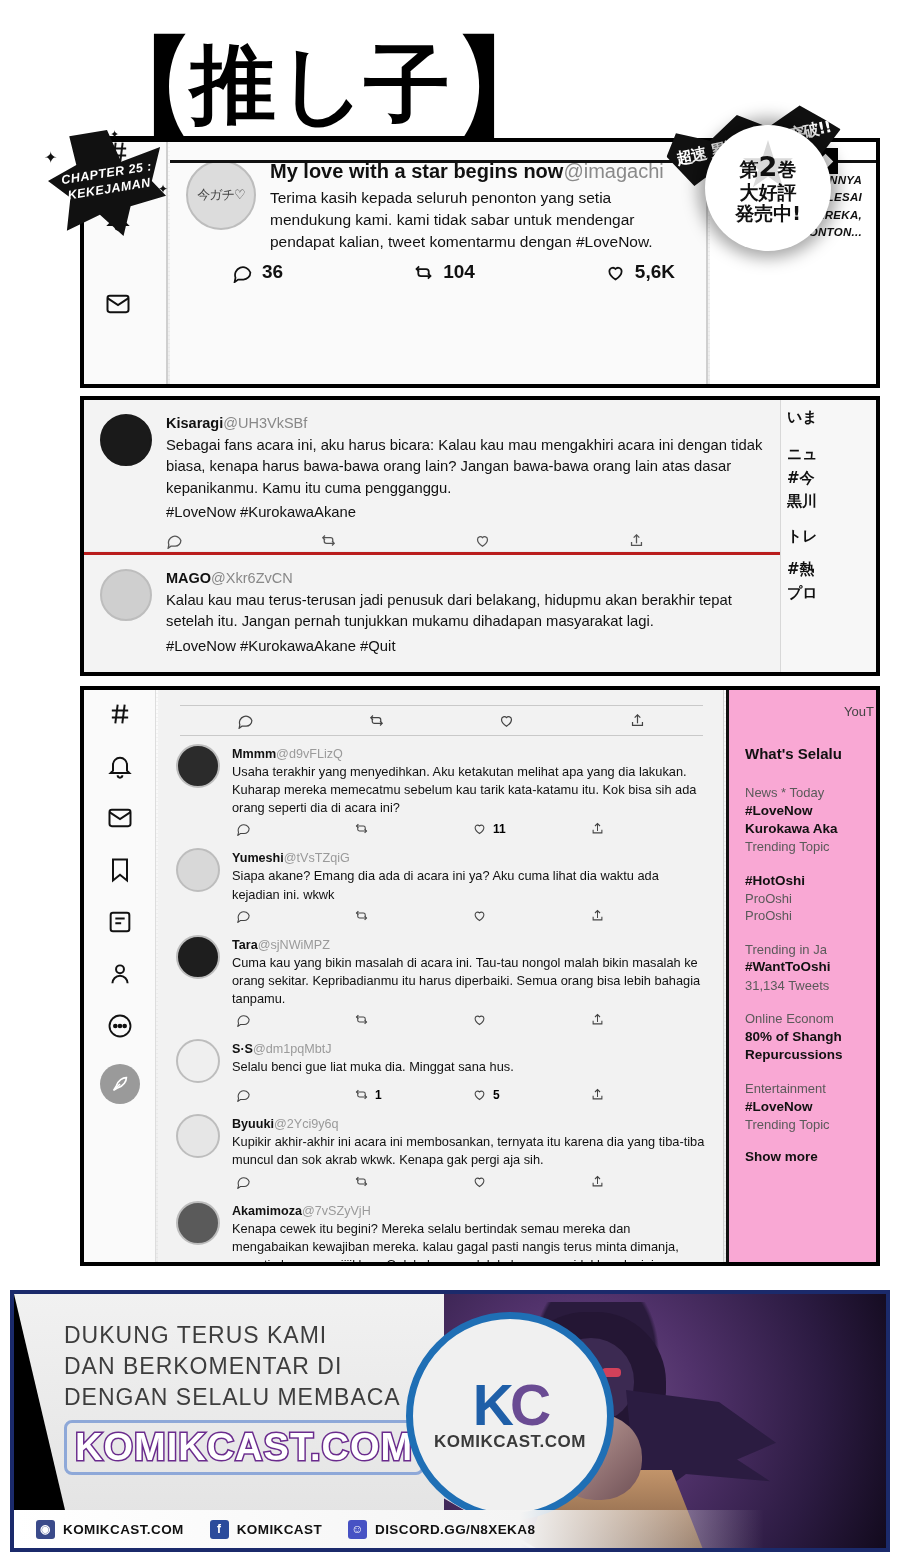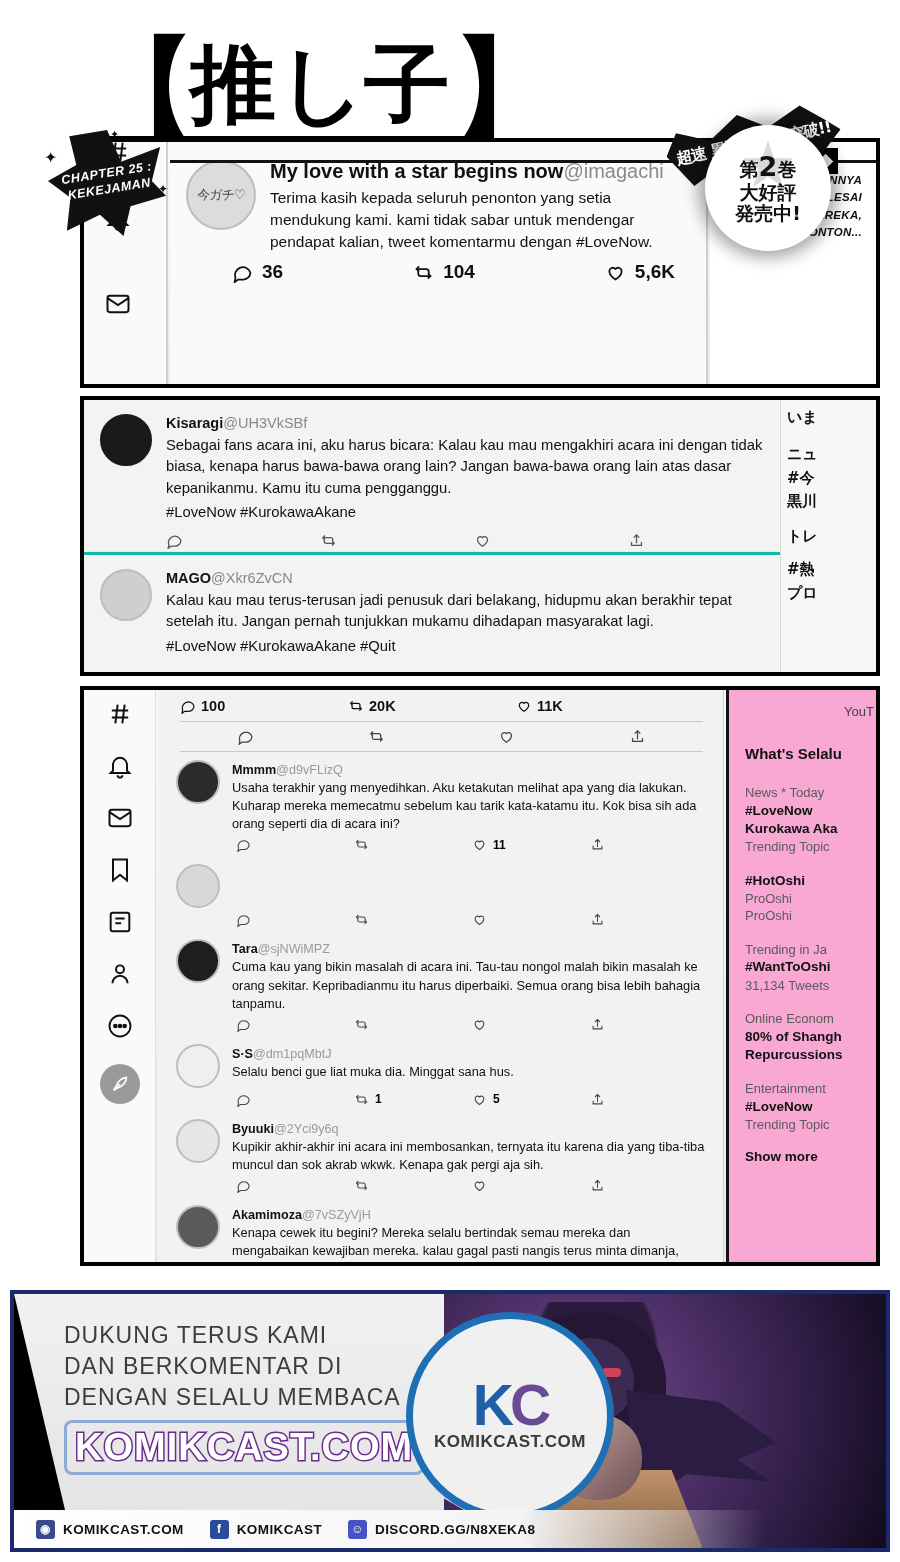--- a/index.html
+++ b/index.html
@@ -113,21 +113,21 @@
     transform:rotate(-9deg); text-align:center; color:#fff;
     font-family:"Liberation Sans",sans-serif; font-weight:700; font-style:italic;
     font-size:12.5px; line-height:1.25; letter-spacing:.5px;
   }
   .spark{ position:absolute; color:#111; font-size:16px; }
 
   
   #panel2{ left:80px; top:396px; width:800px; height:280px; }
   .p2-row{ position:absolute; left:0; right:0; background:#f3f3f3; }
   .p2-row.a{ top:0; height:150px; }
-  .p2-row.b{ top:152px; height:126px; border-top:3px solid #14b8a6; }
+  .p2-row.b{ top:152px; height:126px; border-top:3px solid #b91c1c; }
   .p2-content{ padding:14px 18px 0 16px; display:flex; gap:14px; }
   .t2-name{ font-size:14.5px; font-weight:700; color:#111; display:inline; }
   .t2-handle{ font-size:14.5px; font-weight:400; color:#888; display:inline; }
   .t2-body{ font-size:14.8px; line-height:1.45; color:#111; margin-top:3px; max-width:612px; }
   .t2-actions{ display:flex; align-items:center; margin-top:8px; }
   .t2-actions .ab{ width:154px; display:flex; align-items:center; }
   .t2-actions svg{ width:17px; height:17px; }
   .chev{ position:absolute; right:42px; top:16px; width:18px; height:18px; }
 
   .p2-jpcol{
@@ -523,43 +523,20 @@
         <div class="compose">
             <svg viewBox="0 0 24 24" width="22" height="22" fill="none" stroke="#fff" stroke-width="1.8">
               <path d="M19 5c-4 0-9 3-11 9l-3 5 5-3c6-2 9-7 9-11z"></path>
               <path d="M6 18l6-6"></path>
             </svg>
           </div>
       </div>
 
       <div class="p3-feed">
         <div class="feed-top">
-          <div class="feed-stats">
-            <div class="fs">
-              <svg viewBox="0 0 24 24" fill="none" stroke="#111" stroke-width="1.8">
-                  <path d="M21 12a8 8 0 0 1-8 8H7l-4 3 1-5a8 8 0 1 1 17-6z"></path>
-                </svg>
-              <span>100</span>
-            </div>
-            <div class="fs">
-              <svg viewBox="0 0 24 24" fill="none" stroke="#111" stroke-width="1.8">
-                  <path d="M4 8h11a3 3 0 0 1 3 3v3"></path>
-                  <path d="M7 5L4 8l3 3"></path>
-                  <path d="M20 16H9a3 3 0 0 1-3-3v-3"></path>
-                  <path d="M17 19l3-3-3-3"></path>
-                </svg>
-              <span>20K</span>
-            </div>
-            <div class="fs">
-              <svg viewBox="0 0 24 24" fill="none" stroke="#111" stroke-width="1.8">
-                  <path d="M12 20s-7-4.6-7-9.2A4 4 0 0 1 12 8a4 4 0 0 1 7 2.8C19 15.4 12 20 12 20z"></path>
-                </svg>
-              <span>11K</span>
-            </div>
-          </div>
           <div class="hr"></div>
           <div class="feed-actions">
             <div class="fa">
                 <svg viewBox="0 0 24 24" fill="none" stroke="#444" stroke-width="1.7">
                   <path d="M21 12a8 8 0 0 1-8 8H7l-4 3 1-5a8 8 0 1 1 17-6z"></path>
                 </svg>
               </div>
             <div class="fa">
                 <svg viewBox="0 0 24 24" fill="none" stroke="#444" stroke-width="1.7">
                   <path d="M4 8h11a3 3 0 0 1 3 3v3"></path>
@@ -615,20 +592,24 @@
               <svg viewBox="0 0 24 24" fill="none" stroke="#444" stroke-width="1.7">
                 <path d="M12 16V4"></path>
                 <path d="M8 8l4-4 4 4"></path>
                 <path d="M5 14v5h14v-5"></path>
               </svg>
             </div>
         </div>
 
         <div class="reply">
           <div class="avatar" style="width:44px;height:44px;background:#d8d8d8"></div>
+          <div style="flex:1">
+            <div><span class="r-name">Yumeshi</span><span class="r-handle">@tVsTZqiG</span></div>
+            <div class="r-body">Siapa akane? Emang dia ada di acara ini ya? Aku cuma lihat dia waktu ada kejadian ini. wkwk</div>
+          </div>
         </div>
         <div class="r-actions">
           <div class="ra">
               <svg viewBox="0 0 24 24" fill="none" stroke="#444" stroke-width="1.7">
                 <path d="M21 12a8 8 0 0 1-8 8H7l-4 3 1-5a8 8 0 1 1 17-6z"></path>
               </svg>
             </div>
           <div class="ra">
               <svg viewBox="0 0 24 24" fill="none" stroke="#444" stroke-width="1.7">
                 <path d="M4 8h11a3 3 0 0 1 3 3v3"></path>

